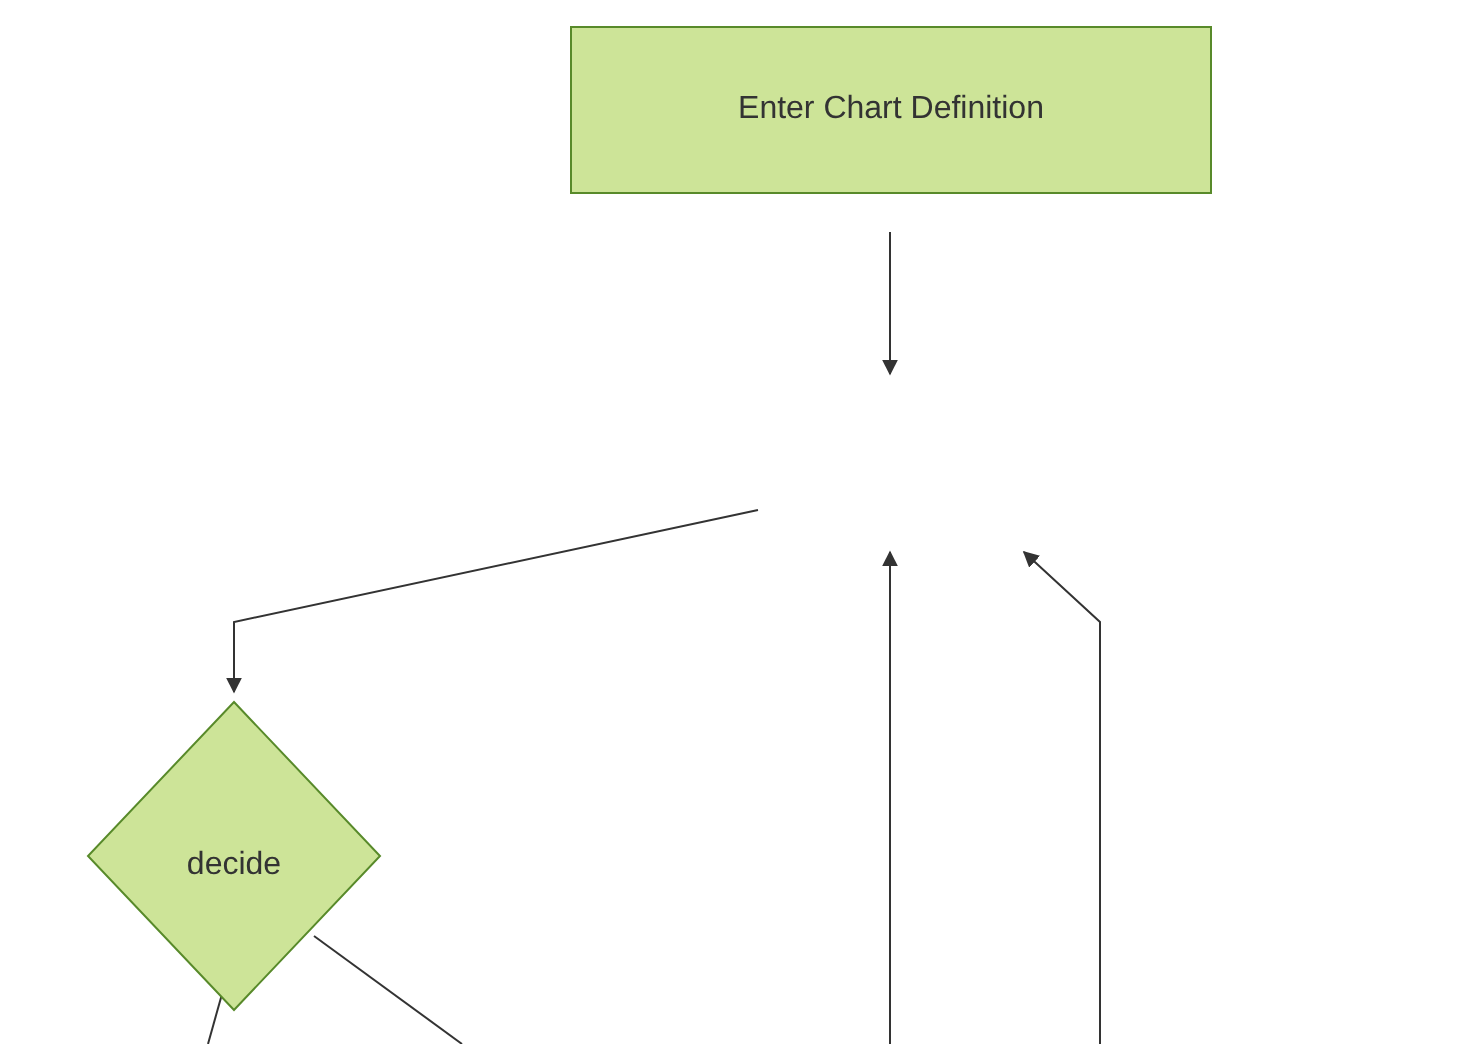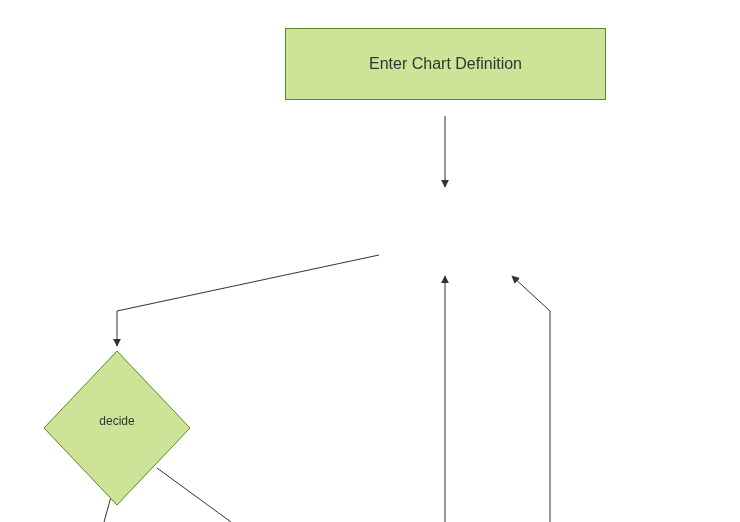--- a/index.html
+++ b/index.html
@@ -40,41 +40,41 @@
     justify-content: center;
     background: #cde498;
     border: 1px solid #588a2a;
     box-sizing: border-box;
     font-size: 16px;
     color: #333333;
     text-align: center;
   }
   .node-rect {
     left: 285px;
-    top: 28px;
+    top: 13px;
     width: 321px;
-    height: 72px;
+    height: 84px;
   }
   .node-rounded {
     left: 381px;
     top: 190px;
     width: 128px;
     height: 82px;
     border-radius: 10px;
   }
   .diamond-label {
     position: absolute;
     left: 47px;
     top: 414px;
     width: 140px;
     height: 28px;
     display: flex;
-    align-items: flex-start;
+    align-items: flex-end;
     justify-content: center;
-    font-size: 12px;
+    font-size: 16px;
     color: #333333;
     pointer-events: none;
   }
 </style>
 </head>
 <body>
 
 <div class="canvas">
 
   <svg class="edges-layer" viewBox="0 0 740 522">

